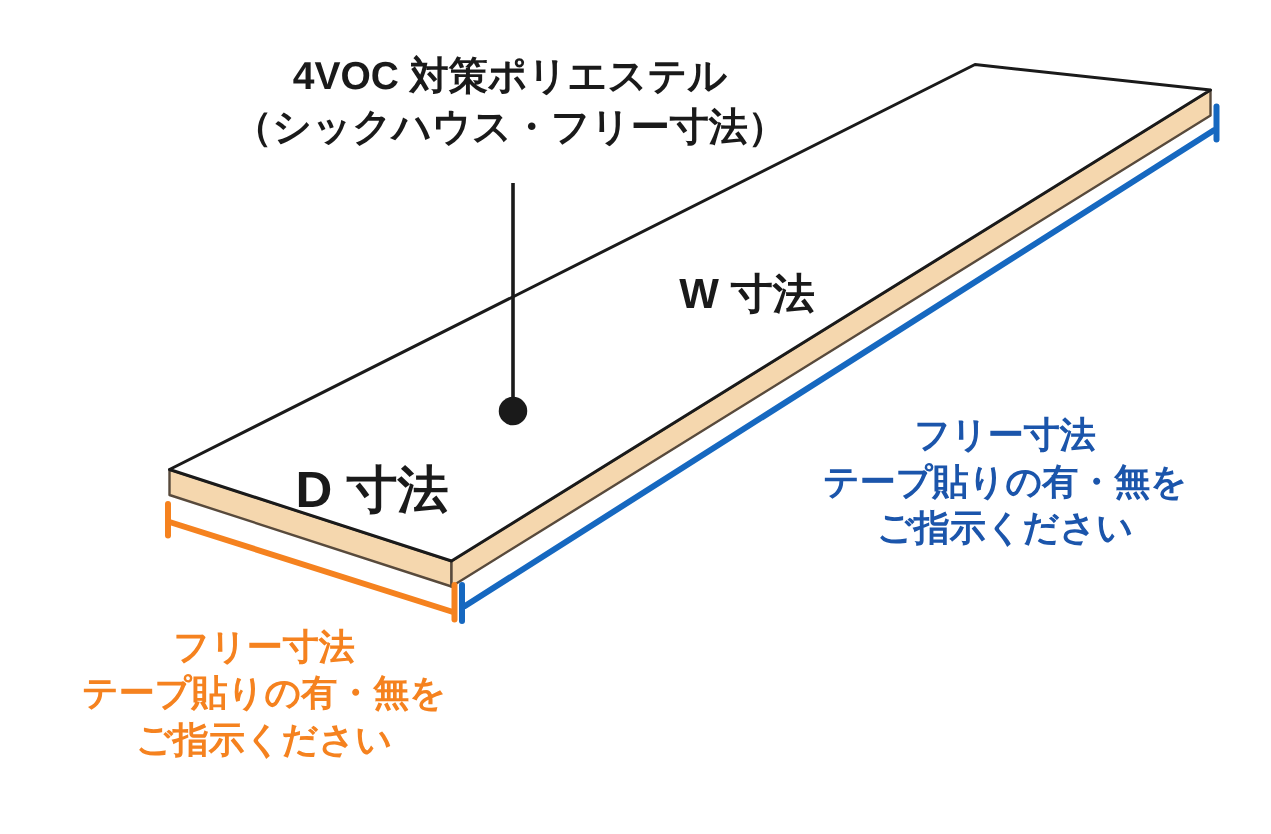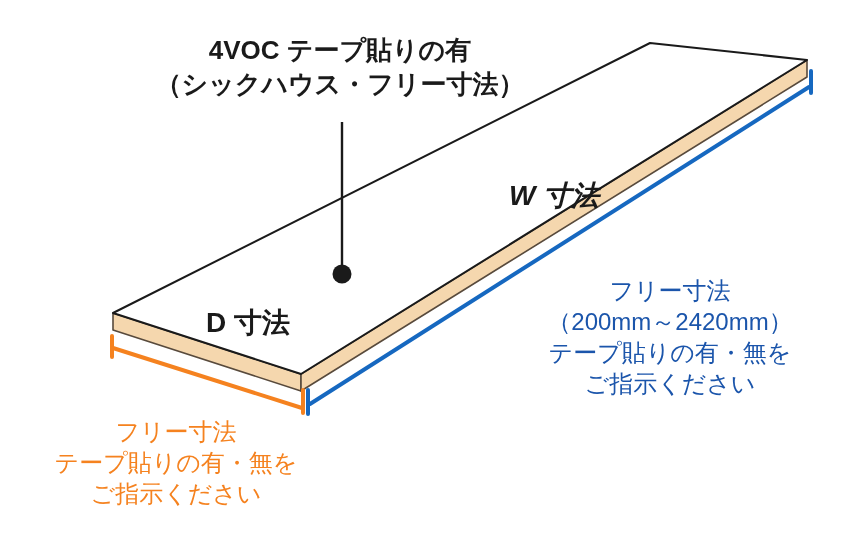--- a/index.html
+++ b/index.html
@@ -14,27 +14,27 @@
   .canvas svg { position: absolute; left: 0; top: 0; }
   .lbl {
     position: absolute;
     transform: translateX(-50%);
     text-align: center;
     font-weight: bold;
     white-space: nowrap;
     color: #1a1a1a;
   }
   .title-label { left: 340px; top: 33px; font-size: 26px; line-height: 34px; }
-  .w-label { left: 554px; top: 177px; font-size: 28px; font-style: italic; }
-  .d-label { left: 248px; top: 304px; font-size: 28px; }
+  .w-label { left: 498px; top: 177px; font-size: 28px; }
+  .d-label { left: 248px; top: 304px; font-size: 34px; }
   .note {
     position: absolute;
     transform: translateX(-50%);
     text-align: center;
-    font-weight: normal;
+    font-weight: bold;
     font-size: 24px;
     line-height: 31px;
     white-space: nowrap;
   }
   .note-blue { left: 670px; top: 275px; color: #1B55AB; }
   .note-orange { left: 176px; top: 416px; color: #F5821F; }
 </style>
 </head>
 <body>
 
@@ -57,30 +57,29 @@
     </g>
 
     <g stroke="#1668C0" stroke-width="4" stroke-linecap="round">
       <line x1="308" y1="390" x2="308" y2="414"></line>
       <line x1="310" y1="404" x2="809" y2="87"></line>
       <line x1="811" y1="71" x2="811" y2="93"></line>
     </g>
   </svg>
 
   <div class="lbl title-label">
-    <div>4VOC テープ貼りの有</div>
+    <div>4VOC 対策ポリエステル</div>
     <div>（シックハウス・フリー寸法）</div>
   </div>
 
   <div class="lbl w-label">W 寸法</div>
   <div class="lbl d-label">D 寸法</div>
 
   <div class="note note-blue">
     <div>フリー寸法</div>
-    <div>（200mm～2420mm）</div>
     <div>テープ貼りの有・無を</div>
     <div>ご指示ください</div>
   </div>
 
   <div class="note note-orange">
     <div>フリー寸法</div>
     <div>テープ貼りの有・無を</div>
     <div>ご指示ください</div>
   </div>
 

